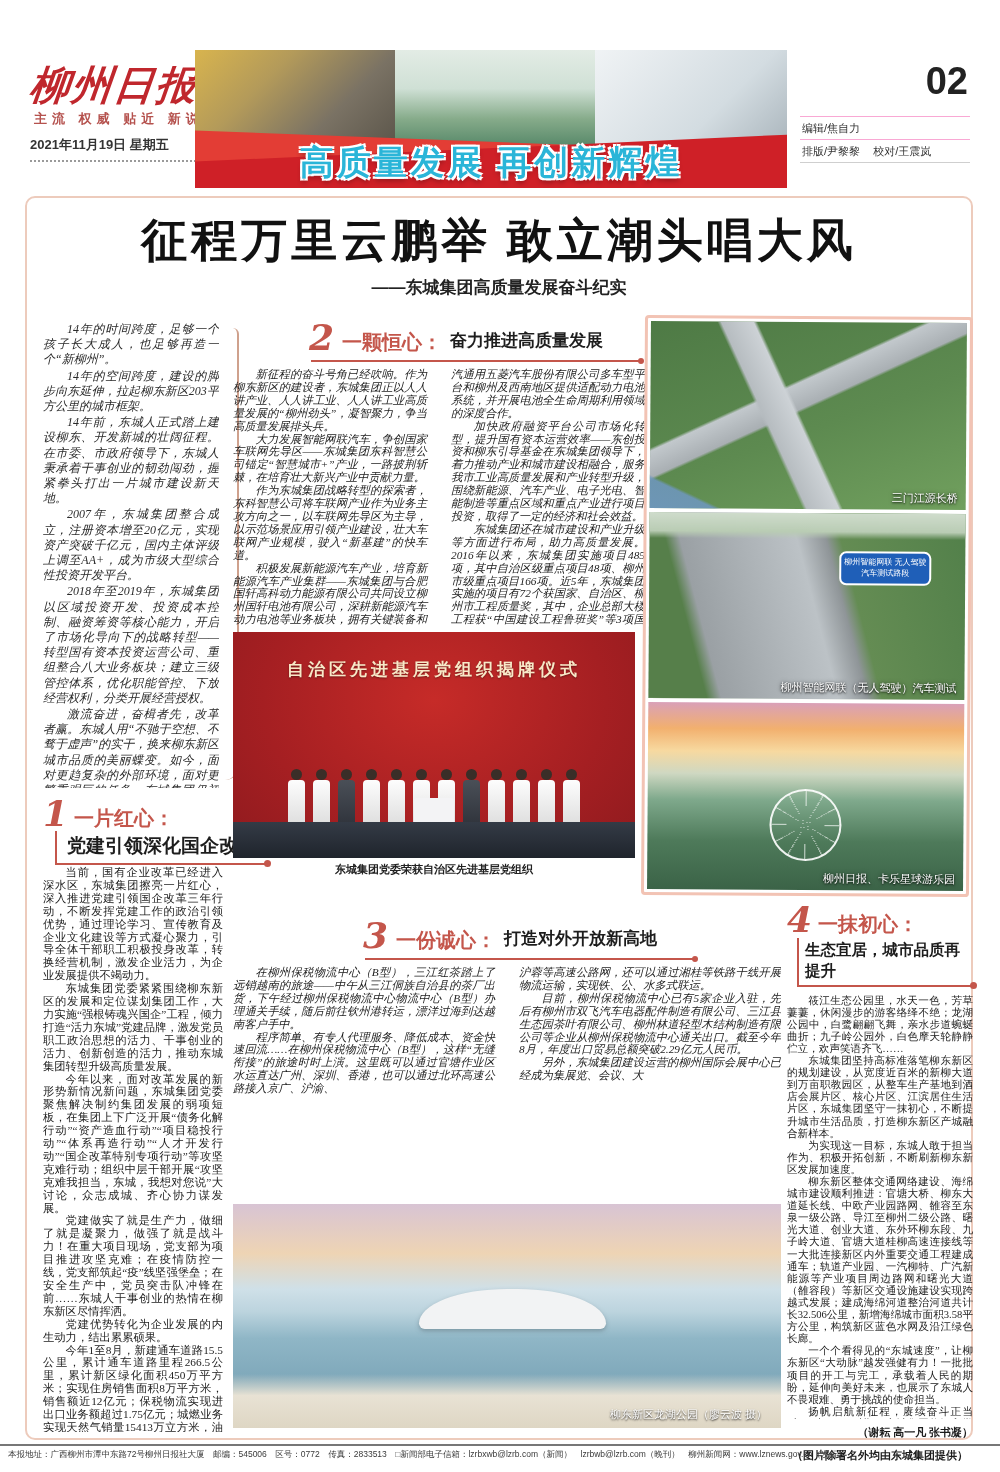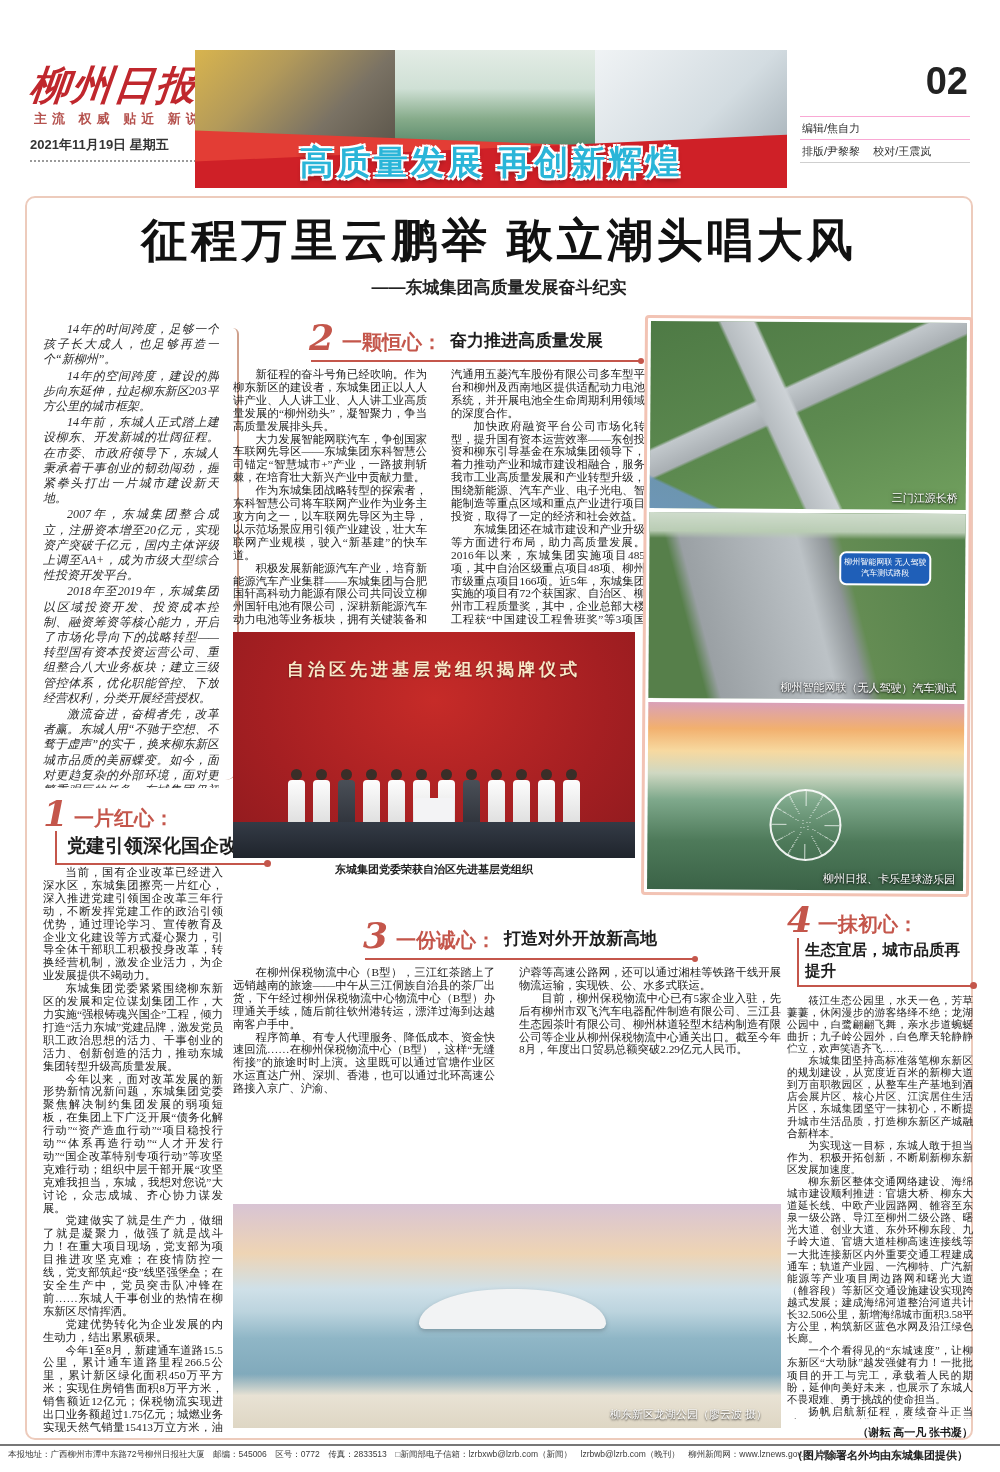--- a/index.html
+++ b/index.html
@@ -63,21 +63,21 @@
   .sec-rule{position:absolute;height:2px;background:#c4564b;}
   .sec-rule::after{content:"";position:absolute;right:-3px;top:-2px;width:6px;height:6px;
       border-radius:50%;background:#c4564b;}
   .sec-sub-box{border-left:2px solid #c4564b;border-bottom:2px solid #c4564b;
       padding:2px 10px 4px 10px;position:relative;font-weight:bold;font-size:19px;color:#1d1d1d;
       font-family:"Liberation Sans",sans-serif;display:inline-block;}
   .sec-sub-box::after{content:"";position:absolute;right:-4px;bottom:-4px;width:7px;height:7px;
       border-radius:50%;background:#c4564b;}
 
   .body-text{font-size:11.3px;line-height:12.9px;overflow:hidden;}
-  .cols{display:flex;gap:24px;}
+  .cols{display:flex;gap:24px;font-style:italic;}
   .cols .col{flex:1;}
 
   
   .sec1-head{left:16px;top:600px;flex-direction:column;align-items:flex-start;gap:2px;}
   .sec1-line1{display:flex;align-items:flex-end;gap:6px;}
   .sec1-body{position:absolute;left:16px;top:668px;width:180px;height:566px;}
 
   
   .sec2-head{left:282px;top:124px;}
   .sec2-rule{left:284px;top:162px;width:330px;}
@@ -276,20 +276,21 @@
     </div>
     <div class="sec-rule sec3-rule" data-name="section3-rule"></div>
     <div class="sec3-body body-text cols" data-name="section3-body">
       <div class="col" data-name="section3-column-1">
         <p class="para" data-name="section3-paragraph">在柳州保税物流中心（B型），三江红茶踏上了远销越南的旅途——中午从三江侗族自治县的茶厂出货，下午经过柳州保税物流中心物流中心（B型）办理通关手续，随后前往钦州港转运，漂洋过海到达越南客户手中。</p>
         <p class="para" data-name="section3-paragraph">程序简单、有专人代理服务、降低成本、资金快速回流……在柳州保税物流中心（B型），这样“无缝衔接”的旅途时时上演。这里既可以通过官塘作业区水运直达广州、深圳、香港，也可以通过北环高速公路接入京广、沪渝、</p>
       </div>
       <div class="col" data-name="section3-column-2">
         <p class="para" style="text-indent:0;" data-name="section3-paragraph">沪蓉等高速公路网，还可以通过湘桂等铁路干线开展物流运输，实现铁、公、水多式联运。</p>
         <p class="para" data-name="section3-paragraph">目前，柳州保税物流中心已有5家企业入驻，先后有柳州市双飞汽车电器配件制造有限公司、三江县生态园茶叶有限公司、柳州林道轻型木结构制造有限公司等企业从柳州保税物流中心通关出口。截至今年8月，年度出口贸易总额突破2.29亿元人民币。</p>
+        <p class="para" data-name="section3-paragraph">另外，东城集团建设运营的柳州国际会展中心已经成为集展览、会议、大</p>
       </div>
     </div>
 
     <div class="lake-photo" data-name="photo-lake-park">
       <div class="lake-building" data-name="lake-building-silhouette"></div>
       <div class="lake-beach" data-name="lake-beach"></div>
       <span class="lake-cap" data-name="photo-lake-caption">柳东新区龙湖公园（廖云波 摄）</span>
     </div>
 
     <div class="sec4" data-name="section4">

